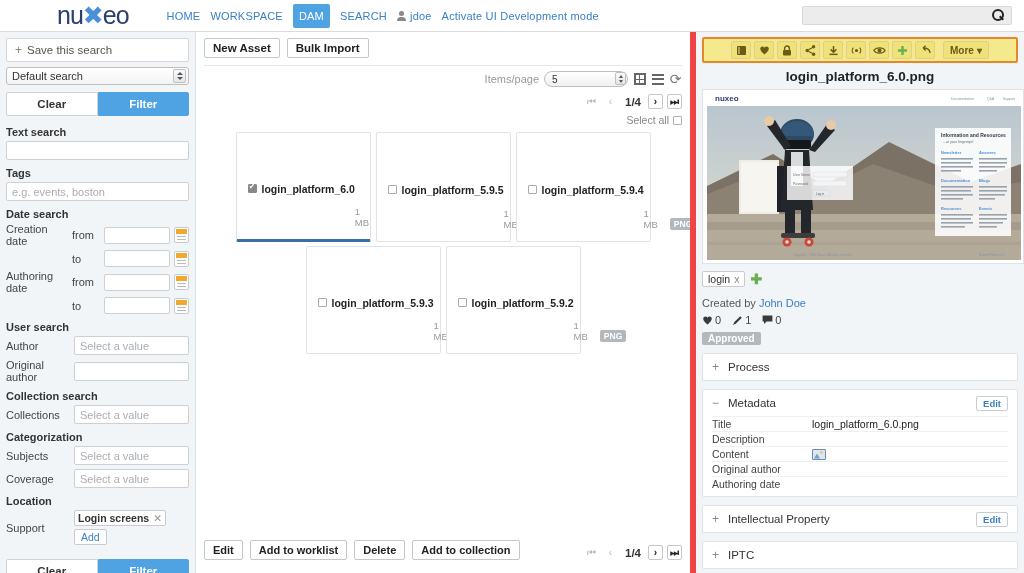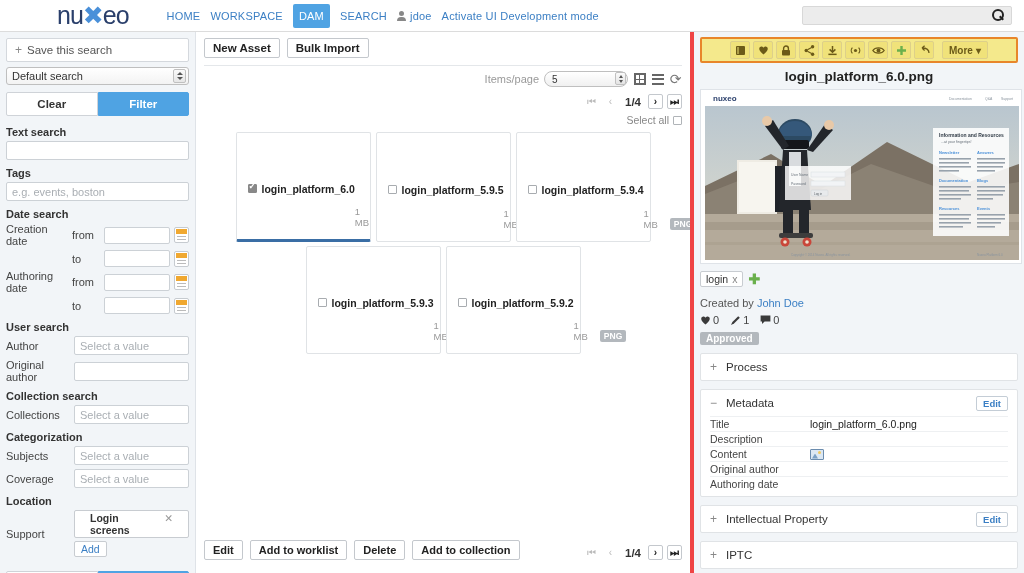--- a/index.html
+++ b/index.html
@@ -87,21 +87,21 @@
   .cal::before { content:""; position:absolute; top:1px; left:1px; right:1px; height:5px;
     background:#f0a830; }
   .cal::after { content:""; position:absolute; top:8px; left:2px; right:2px; bottom:2px;
     background: repeating-linear-gradient(to bottom,#bbb 0 1px,transparent 1px 3px); }
   .frow2 { display: flex; align-items: center; gap: 6px; margin-bottom: 4px; }
   .frow2 .rl { width: 62px; font-size: 11px; color: #444; flex: 0 0 62px; }
   .frow2 .fld { flex: 1; height: 19px; background: #fff; border: 1px solid #ccd1d6;
     border-radius: 2px; font-size: 11px; color: #a9aeb3; padding: 0 5px;
     display: flex; align-items: center; }
   .tagchip { display: inline-flex; align-items: flex-start; gap: 4px; background: #fff;
-    border: 1px solid #c8ccd1; border-radius: 2px; padding: 1px 15px; font-size: 10.5px;
+    border: 1px solid #c8ccd1; border-radius: 2px; padding: 1px 3px; font-size: 10.5px;
     font-weight: bold; color: #333; }
   .tagchip .x { color: #999; font-weight: normal; }
   .addlink { display: inline-block; margin-top: 3px; background: #fff;
     border: 1px solid #c8ccd1; border-radius: 2px; padding: 1px 6px;
     font-size: 10.5px; color: #3b7fc4; }
   .sidebar .btnrow.bottom { margin-top: 14px; }
 
   
   .center { flex: 1; min-width: 0; background: #fff; display: flex; flex-direction: column;
     padding: 6px 8px 0 8px; }
@@ -169,21 +169,21 @@
   .fmt { background: #b3b8bd; color: #fff; font-size: 8.5px; font-weight: bold;
     padding: 1px 4px; border-radius: 2px; }
   .actions { display: flex; gap: 7px; margin-top: auto; padding-bottom: 6px; }
   .abtn { height: 20px; background: #fff; border: 1px solid #c4c8cd; border-radius: 2px;
     padding: 0 8px; font-size: 11px; font-weight: bold; color: #222;
     display: flex; align-items: center; }
   .actrow { display: flex; align-items: flex-end; margin-top: auto; padding-bottom: 7px; }
 
   
   .right { width: 334px; flex: 0 0 334px; background: #f2f5f8;
-    border-left: 4px solid #ef4444; padding: 5px 6px; overflow: hidden; }
+    border-left: 6px solid #ef4444; padding: 5px 6px; overflow: hidden; }
   .ytool { background: #f4e98c; border: 2px solid #e8862a; border-radius: 2px;
     height: 26px; display: flex; align-items: center; justify-content: center; gap: 3px; }
   .yb { width: 20px; height: 18px; background: #f0e27a; border: 1px solid #ddd08a;
     border-radius: 2px; display: flex; align-items: center; justify-content: center; }
   .ymore { height: 18px; background: #f0e27a; border: 1px solid #ddd08a; border-radius: 2px;
     padding: 0 6px; display: flex; align-items: center; gap: 3px;
     font-size: 10px; color: #6b5a18; font-weight: bold; margin-left: 5px; }
   .doctitle { text-align: center; font-size: 13.5px; font-weight: bold; color: #222;
     margin: 6px 0 5px 0; }
   .preview { width: 322px; height: 175px; border: 1px solid #dfe3e8; background: #fff;

